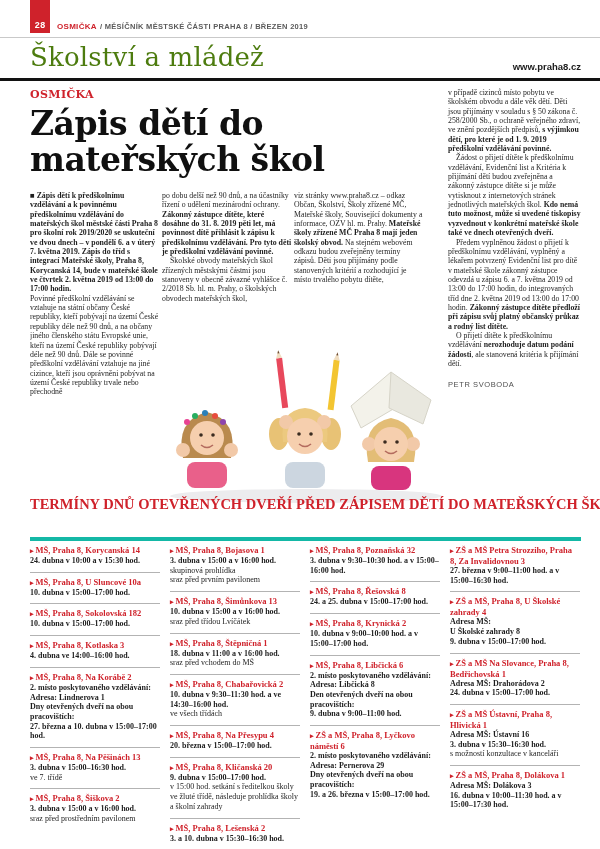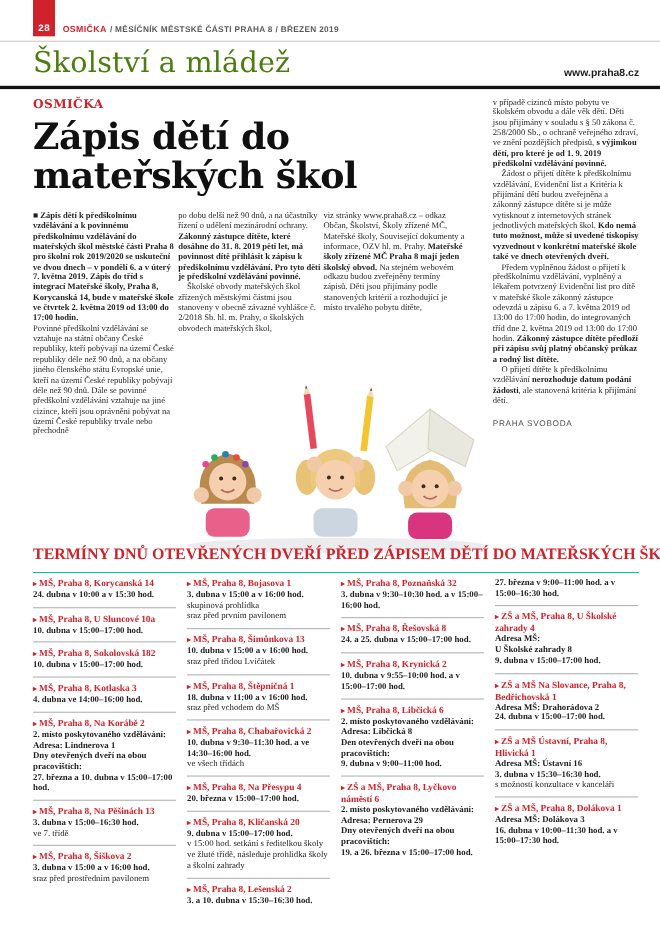--- a/index.html
+++ b/index.html
@@ -33,21 +33,21 @@
   p.body.indent{text-indent:8px;}
   .b{font-weight:bold;}
   .author{margin-top:12px;font-family:"Liberation Sans",sans-serif;font-size:7.5px;
           letter-spacing:.6px;color:#4f4f4f;}
   
   .photo{position:absolute;left:135px;top:262px;width:282px;height:155px;}
   
   .directory{position:absolute;left:30px;top:496px;width:551px;}
   .dir-heading{color:#cf222b;font-family:"Liberation Serif",serif;font-weight:bold;
                font-size:14.5px;line-height:17px;white-space:nowrap;}
-  .dir-grid{margin-top:7px;border-top:1px solid #14b8a6;display:flex;gap:10px;}
+  .dir-grid{margin-top:24px;border-top:4px solid #14b8a6;display:flex;gap:10px;}
   .dir-col{width:130px;}
   .dir-item{padding:4px 0 6px;}
   .dir-item + .dir-item{border-top:1px solid #b3b3b3;}
   .dir-name{color:#cf222b;font-weight:bold;font-size:8.5px;line-height:10px;margin:0;}
   .dir-name .bullet{font-size:7px;margin-right:2px;}
   .dir-line{margin:0;font-size:8px;line-height:9.7px;color:#1e1e1e;}
 </style>
 </head>
 <body>
 
@@ -147,21 +147,21 @@
       </svg>
     </div>
 
     <div class="right-col">
       <div class="article-col-content">
           <p class="body"><span>v případě cizinců místo pobytu ve školském obvodu a dále věk dětí. Děti jsou přijímány v souladu s § 50 zákona č. 258/2000 Sb., o ochraně veřejného zdraví, ve znění pozdějších předpisů, </span><span class="b">s výjimkou dětí, pro které je od 1. 9. 2019 předškolní vzdělávání povinné.</span></p>
           <p class="body indent"><span>Žádost o přijetí dítěte k předškolnímu vzdělávání, Evidenční list a Kritéria k přijímání dětí budou zveřejněna a zákonný zástupce dítěte si je může vytisknout z internetových stránek jednotlivých mateřských škol. </span><span class="b">Kdo nemá tuto možnost, může si uvedené tiskopisy vyzvednout v konkrétní mateřské škole také ve dnech otevřených dveří.</span></p>
           <p class="body indent"><span>Předem vyplněnou žádost o přijetí k předškolnímu vzdělávání, vyplněný a lékařem potvrzený Evidenční list pro dítě v mateřské škole zákonný zástupce odevzdá u zápisu 6. a 7. května 2019 od 13:00 do 17:00 hodin, do integrovaných tříd dne 2. května 2019 od 13:00 do 17:00 hodin. </span><span class="b">Zákonný zástupce dítěte předloží při zápisu svůj platný občanský průkaz a rodný list dítěte.</span></p>
           <p class="body indent"><span>O přijetí dítěte k předškolnímu vzdělávání </span><span class="b">nerozhoduje datum podání žádosti</span><span>, ale stanovená kritéria k přijímání dětí.</span></p>
         </div>
-      <div class="author">PRAHA SVOBODA</div>
+      <div class="author">PETR SVOBODA</div>
     </div>
   </div>
 
   <div class="directory">
     <div class="dir-heading">TERMÍNY DNŮ OTEVŘENÝCH DVEŘÍ PŘED ZÁPISEM DĚTÍ DO MATEŘSKÝCH ŠKOL</div>
     <div class="dir-grid">
       <div class="dir-col">
           <div class="dir-item">
             <p class="dir-name"><span class="bullet">▸</span>MŠ, Praha 8, Korycanská 14</p>
             <p class="dir-line b">24. dubna v 10:00 a v 15:30 hod.</p>
@@ -236,39 +236,40 @@
           <div class="dir-item">
             <p class="dir-name"><span class="bullet">▸</span>MŠ, Praha 8, Poznaňská 32</p>
             <p class="dir-line b">3. dubna v 9:30–10:30 hod. a v 15:00–16:00 hod.</p>
           </div>
           <div class="dir-item">
             <p class="dir-name"><span class="bullet">▸</span>MŠ, Praha 8, Řešovská 8</p>
             <p class="dir-line b">24. a 25. dubna v 15:00–17:00 hod.</p>
           </div>
           <div class="dir-item">
             <p class="dir-name"><span class="bullet">▸</span>MŠ, Praha 8, Krynická 2</p>
-            <p class="dir-line b">10. dubna v 9:55–10:00 hod. a v 15:00–17:00 hod.</p>
+            <p class="dir-line b">10. dubna v 9:00–10:00 hod. a v 15:00–17:00 hod.</p>
           </div>
           <div class="dir-item">
             <p class="dir-name"><span class="bullet">▸</span>MŠ, Praha 8, Libčická 6</p>
             <p class="dir-line b">2. místo poskytovaného vzdělávání:</p>
             <p class="dir-line b">Adresa: Libčická 8</p>
             <p class="dir-line b">Den otevřených dveří na obou pracovištích:</p>
             <p class="dir-line b">9. dubna v 9:00–11:00 hod.</p>
           </div>
           <div class="dir-item">
             <p class="dir-name"><span class="bullet">▸</span>ZŠ a MŠ, Praha 8, Lyčkovo náměstí 6</p>
             <p class="dir-line b">2. místo poskytovaného vzdělávání:</p>
             <p class="dir-line b">Adresa: Pernerova 29</p>
             <p class="dir-line b">Dny otevřených dveří na obou pracovištích:</p>
             <p class="dir-line b">19. a 26. března v 15:00–17:00 hod.</p>
           </div>
         </div>
       <div class="dir-col">
           <div class="dir-item">
+            <p class="dir-name"><span class="bullet">▸</span>ZŠ a MŠ Petra Strozziho, Praha 8, Za Invalidovnou 3</p>
             <p class="dir-line b">27. března v 9:00–11:00 hod. a v 15:00–16:30 hod.</p>
           </div>
           <div class="dir-item">
             <p class="dir-name"><span class="bullet">▸</span>ZŠ a MŠ, Praha 8, U Školské zahrady 4</p>
             <p class="dir-line b">Adresa MŠ:</p>
             <p class="dir-line b">U Školské zahrady 8</p>
             <p class="dir-line b">9. dubna v 15:00–17:00 hod.</p>
           </div>
           <div class="dir-item">
             <p class="dir-name"><span class="bullet">▸</span>ZŠ a MŠ Na Slovance, Praha 8, Bedřichovská 1</p>

